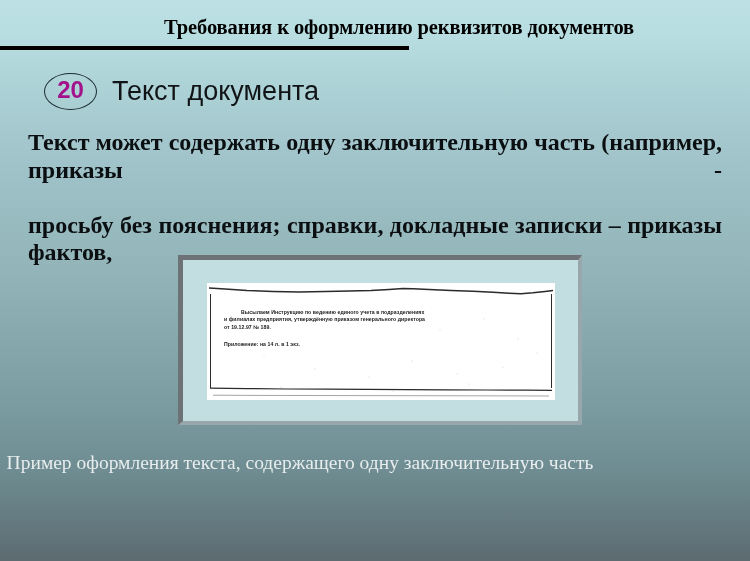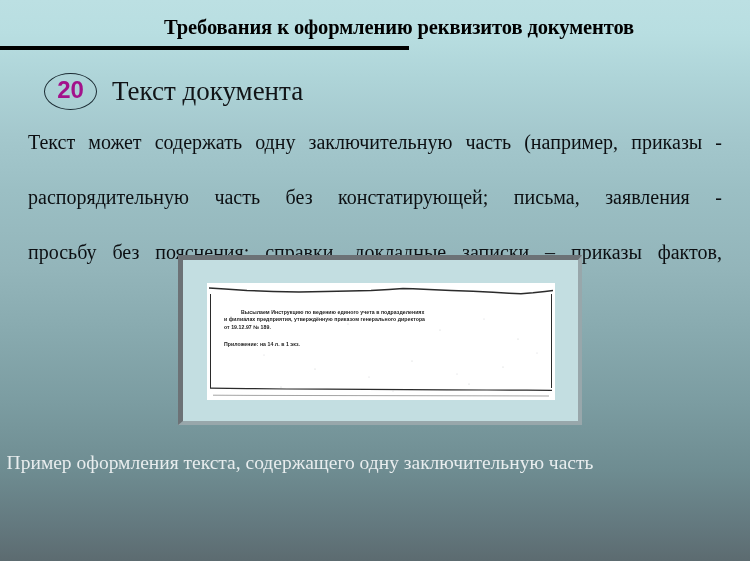--- a/index.html
+++ b/index.html
@@ -93,38 +93,39 @@
     font-family: Liberation Sans, sans-serif;
     font-weight: bold;
     font-size: 24px;
     line-height: 1;
     color: #a3128b;
     position: relative;
     top: -1px;
   }
   .heading-text {
     margin-left: 15px;
-    font-family: Liberation Serif, serif;
+    font-family: Liberation Sans, sans-serif;
     font-size: 27px;
     color: #111417;
     white-space: nowrap;
   }
 
   
   .body-text {
     position: absolute;
     left: 28px;
     top: 129px;
     width: 694px;
     font-family: "Liberation Serif", "DejaVu Serif", serif;
-    font-size: 20px;
+    font-size: 24px;
     line-height: 27.5px;
     color: #0c0f12;
     text-align: justify;
     text-justify: inter-word;
+    font-weight: bold;
   }
   .body-text > span { display: block; }
   .body-text .ln { display: block; }
   .body-text .just {
     display: block;
     text-align: justify;
   }
   .body-text .just::after {
     content: "";
     display: inline-block;
@@ -237,21 +238,20 @@
 
   <div class="heading-row">
     <div class="num-badge">
       <span class="num">20</span>
     </div>
     <div class="heading-text">Текст документа</div>
   </div>
 
   <div class="body-text">
     <span class="ln just">Текст может содержать одну заключительную часть (например, приказы -</span>
-    <span class="ln just">распорядительную часть без констатирующей; письма, заявления -</span>
     <span class="ln just">просьбу без пояснения; справки, докладные записки – приказы фактов,</span>
   </div>
 
   <div class="picture-frame">
     <div class="picture-mat">
 
       <div class="scan-sheet">
 
         <div class="scan-top-edge">
           <svg width="348" height="16" viewBox="0 0 348 16" preserveAspectRatio="none">

